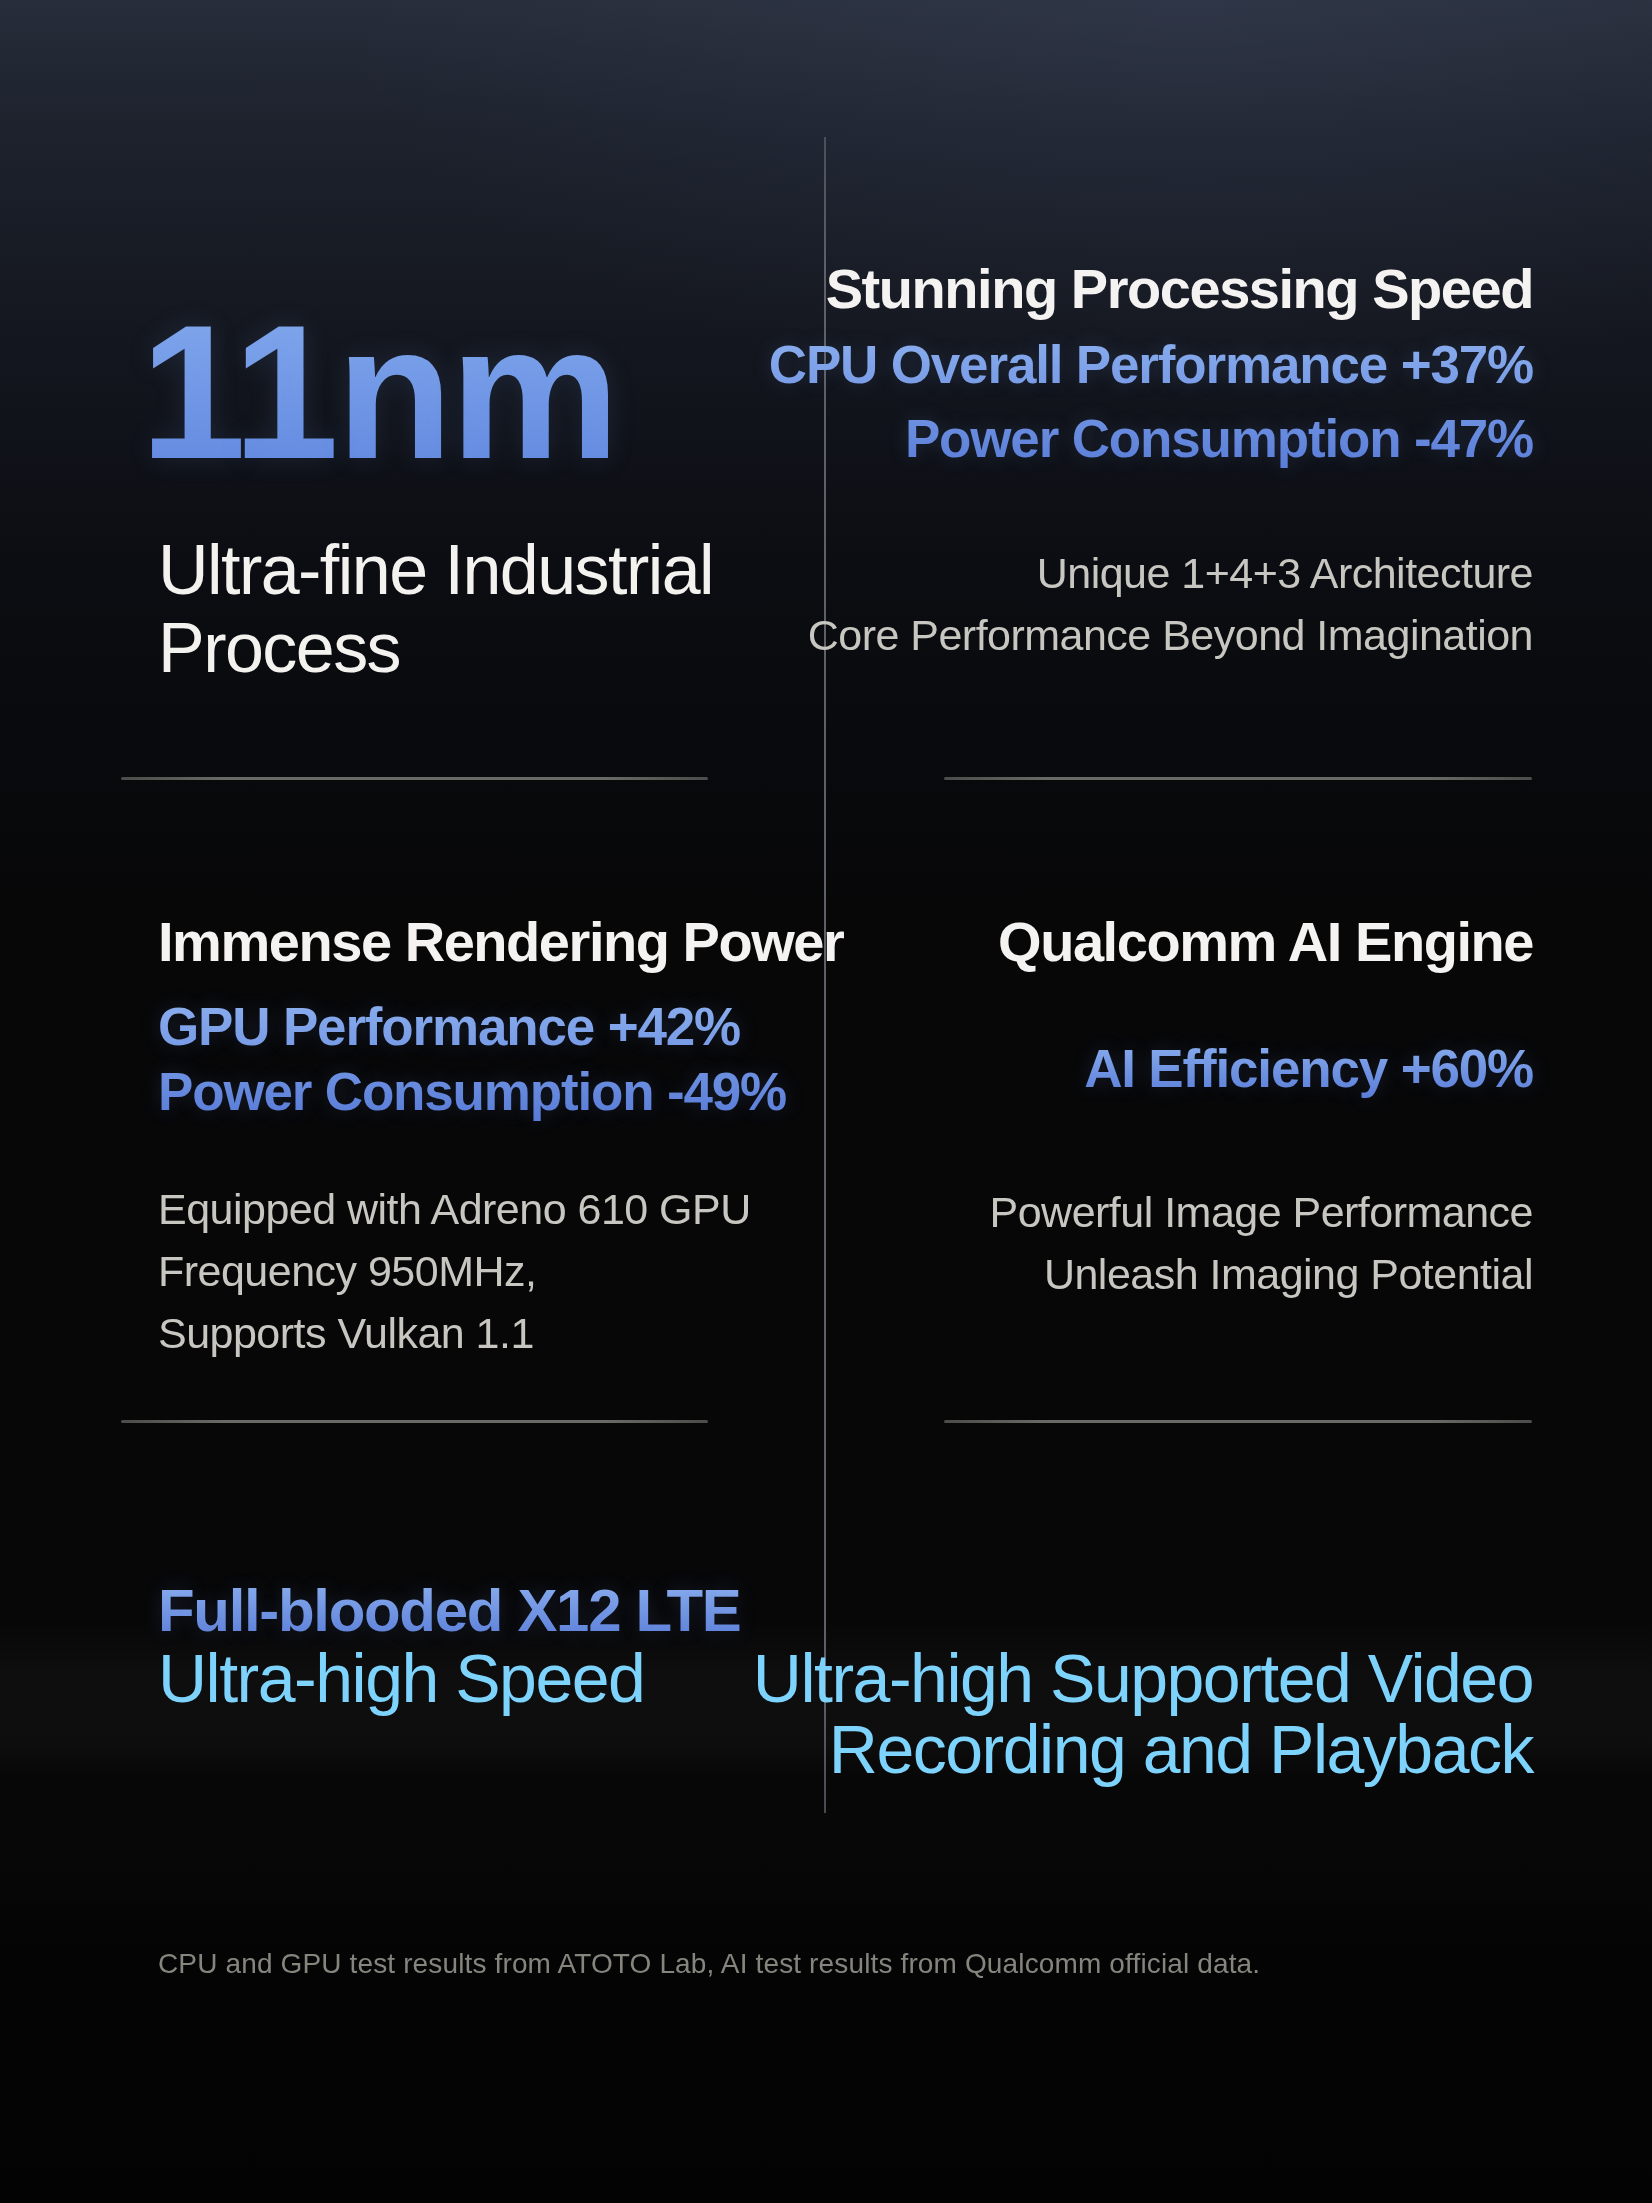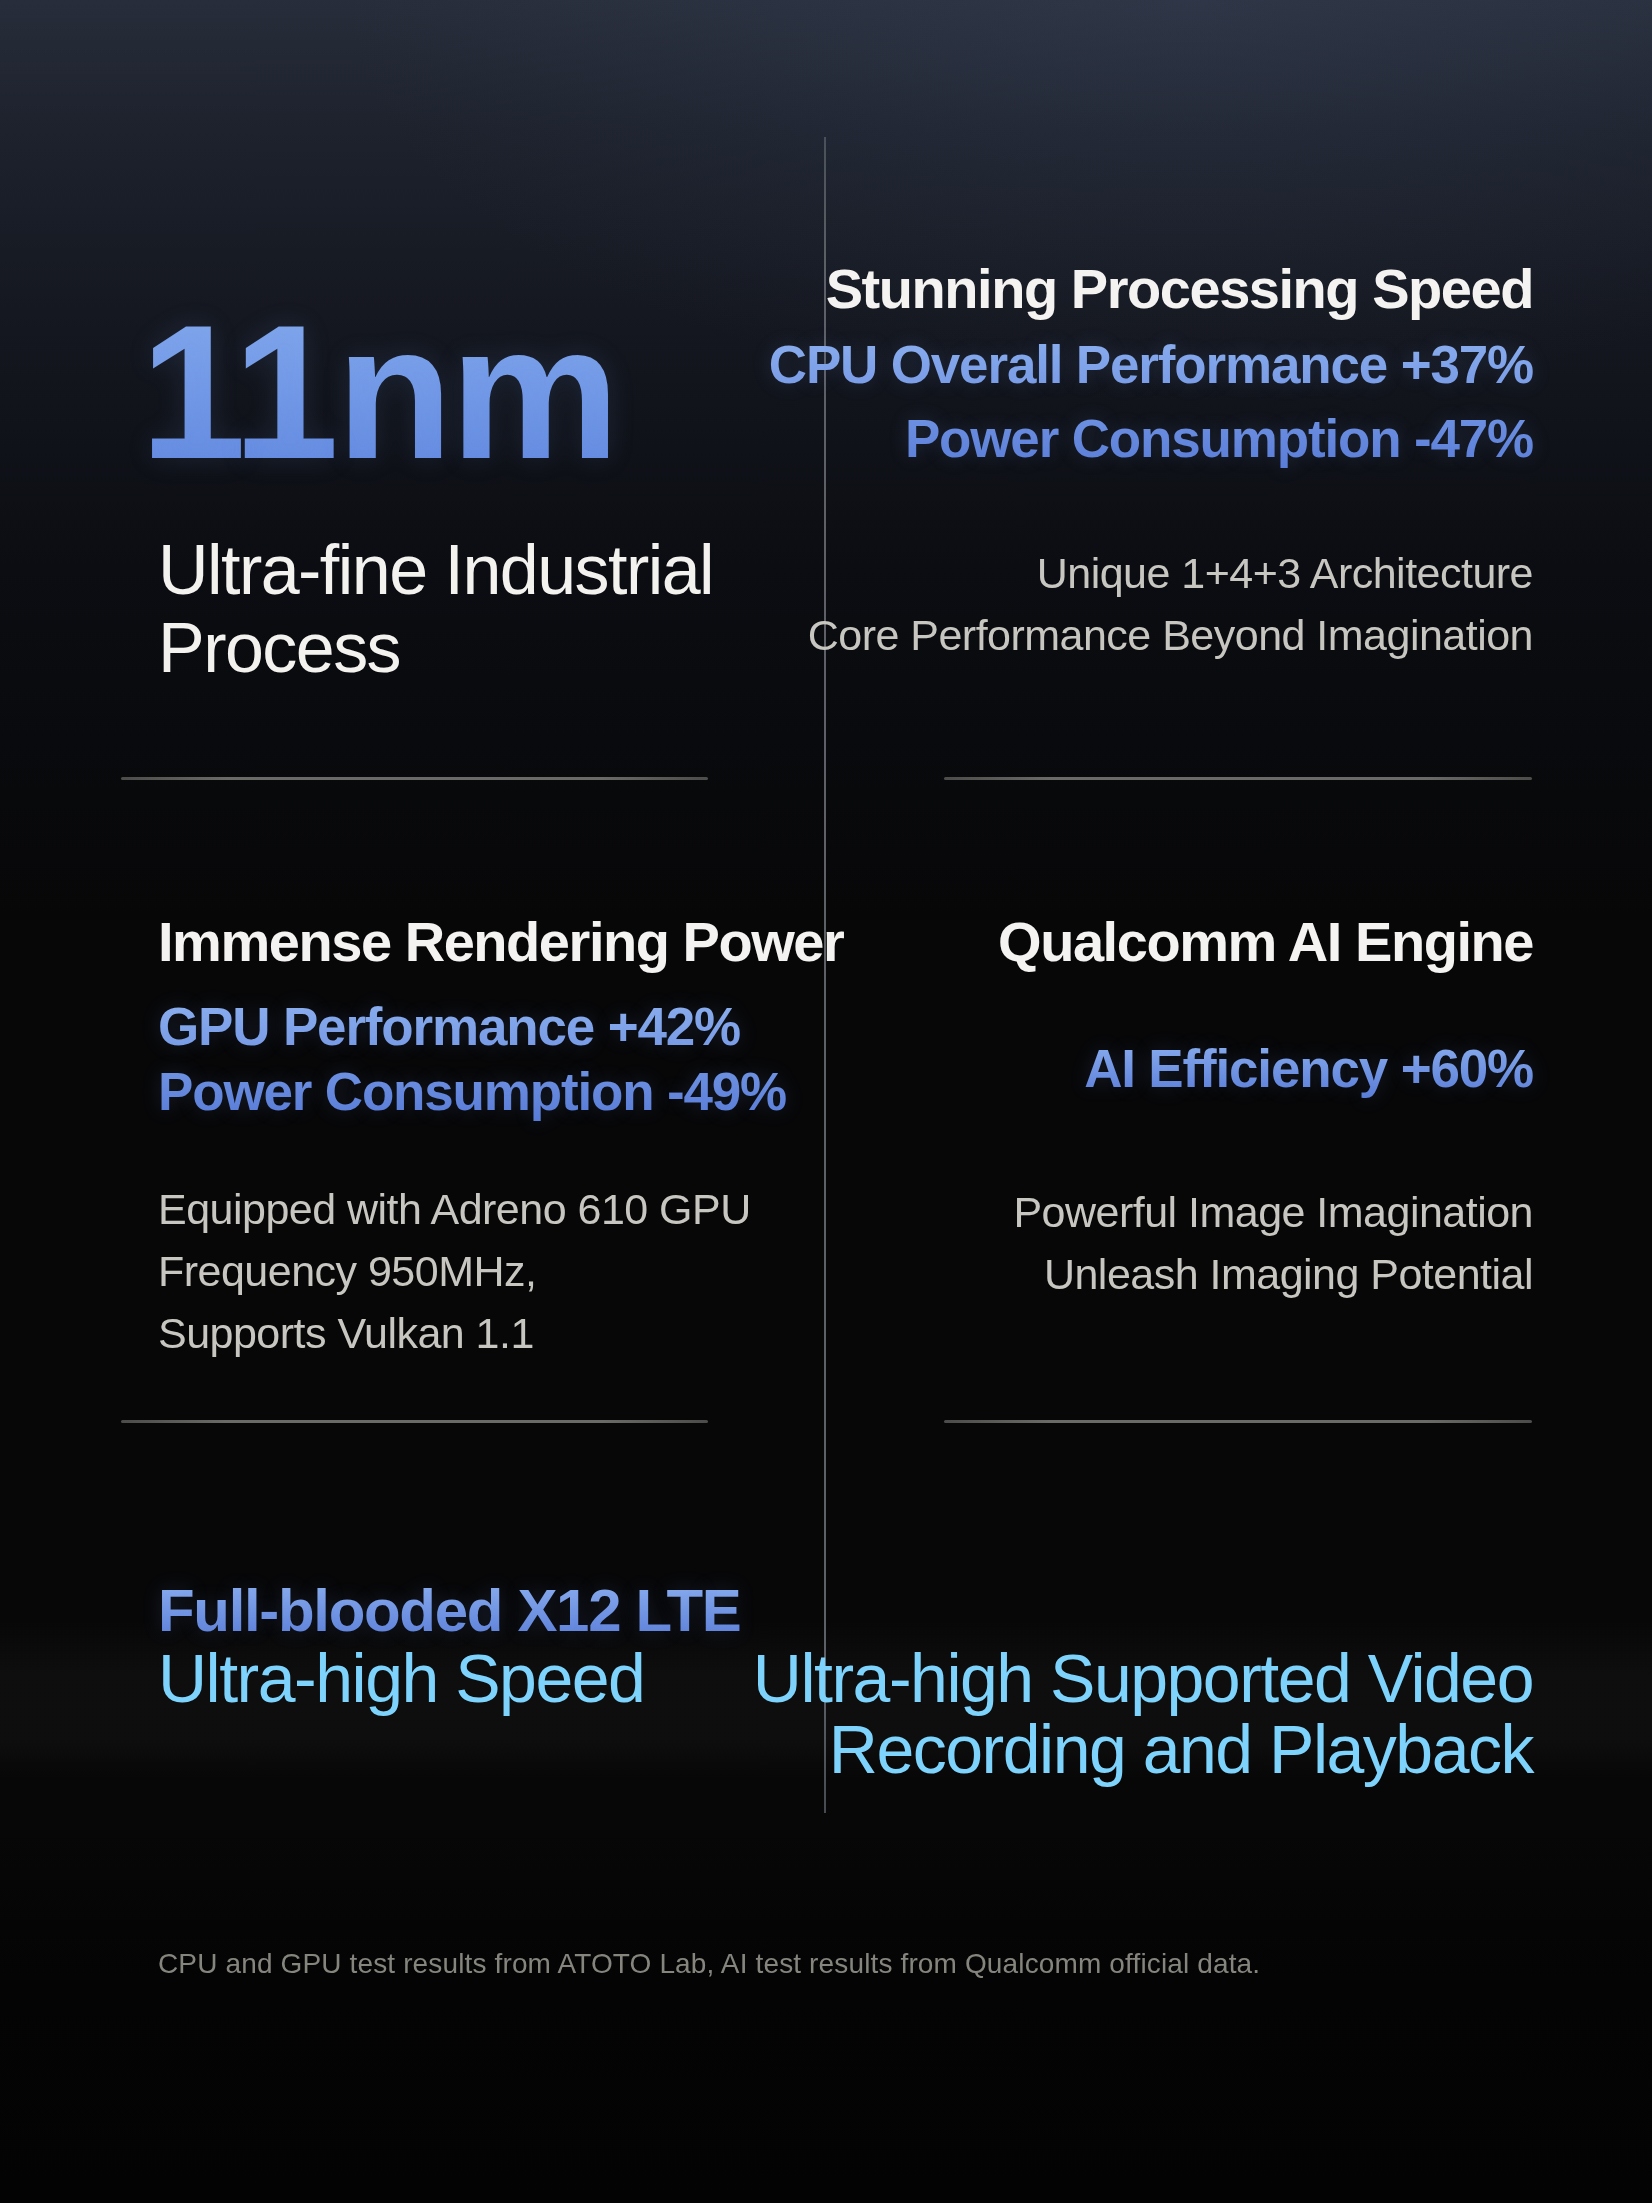--- a/index.html
+++ b/index.html
@@ -101,21 +101,21 @@
     <div>Equipped with Adreno 610 GPU</div>
     <div>Frequency 950MHz,</div>
     <div>Supports Vulkan 1.1</div>
   </div>
 
   <div class="abs title right-al" style="top:908px;">Qualcomm AI Engine</div>
   <div class="abs stat blue right-al" style="top:1036px;">
     <div>AI Efficiency +60%</div>
   </div>
   <div class="abs note right-al" style="top:1181px;">
-    <div>Powerful Image Imagination</div>
+    <div>Powerful Image Performance</div>
     <div>Unleash Imaging Potential</div>
   </div>
 
   <div class="abs btitle blue left-al" style="top:1575px;">Full-blooded X12 LTE</div>
   <div class="abs bwhite left-al" style="top:1643px;">
     <div>Ultra-high Speed</div>
   </div>
 
   <div class="abs bwhite right-al" style="top:1643px;">
     <div>Ultra-high Supported Video</div>

